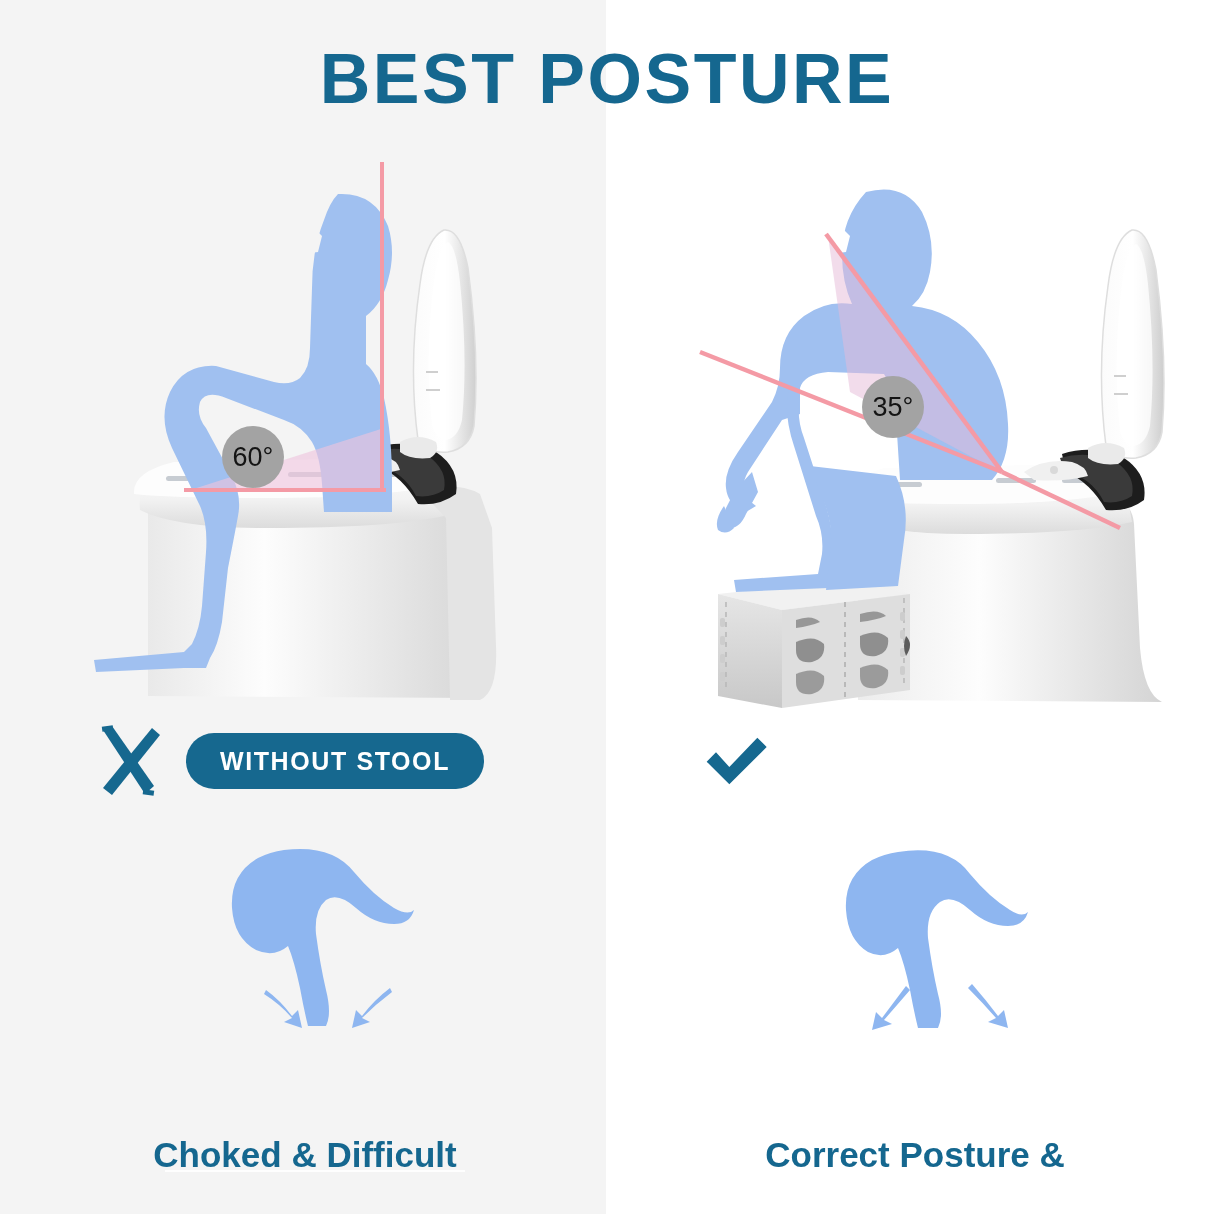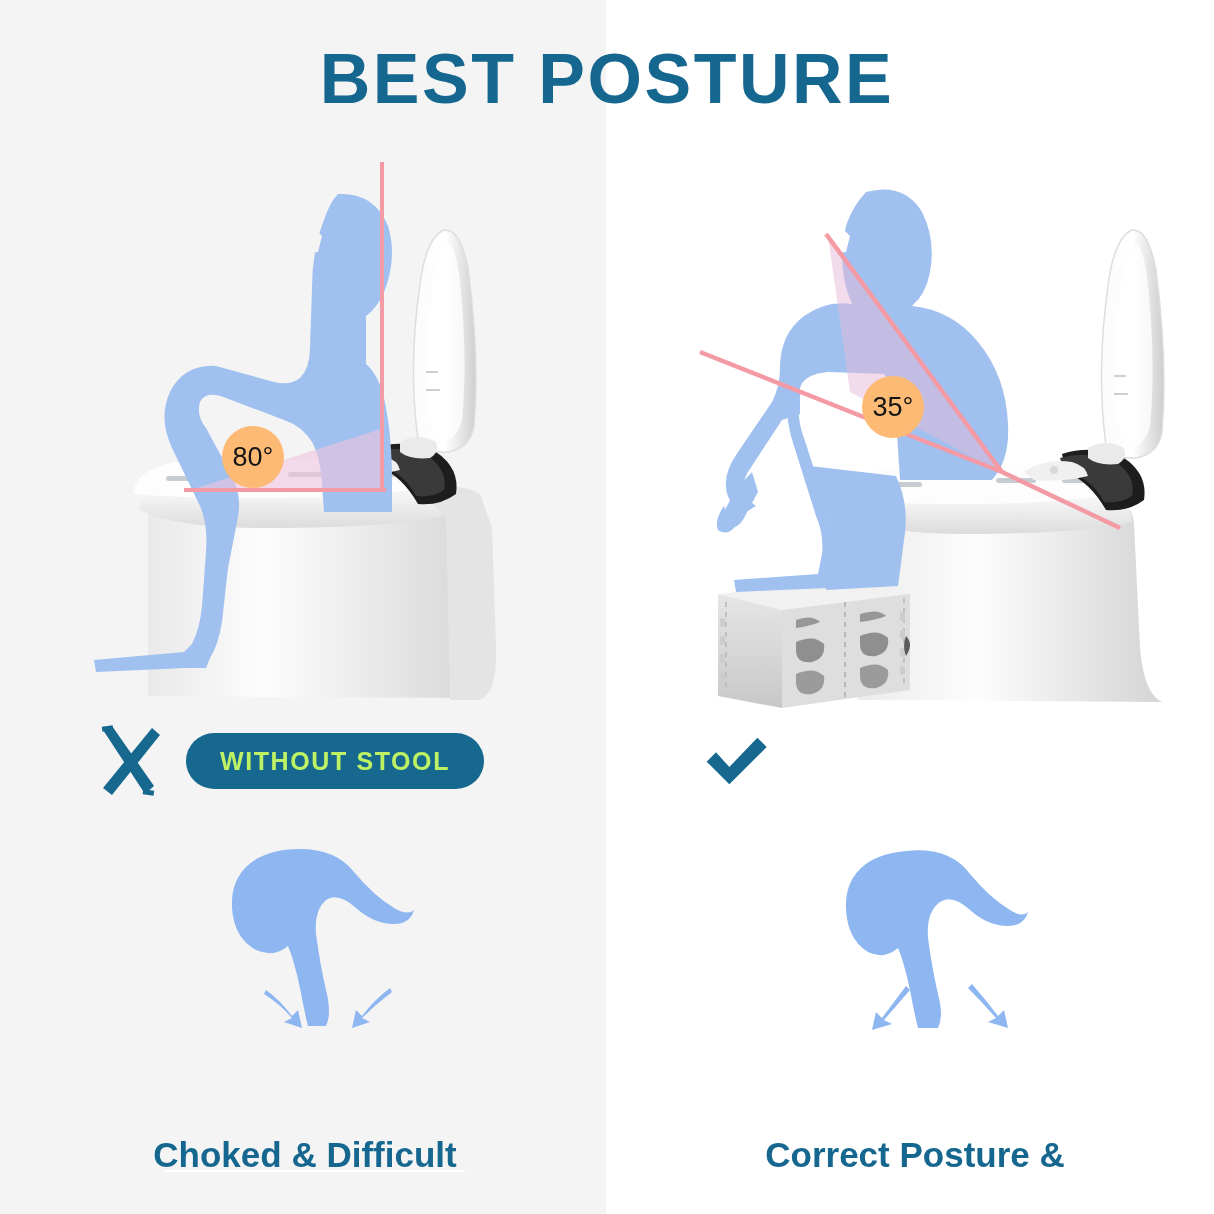--- a/index.html
+++ b/index.html
@@ -31,40 +31,40 @@
   .illo { position:absolute; }
   .illo.left  { left:88px;  top:176px; width:470px; height:550px; }
   .illo.right { left:700px; top:176px; width:470px; height:550px; }
 
   .illo svg { display:block; width:100%; height:100%; overflow:visible; }
 
   
   .angle-bubble {
     position:absolute;
     width:62px; height:62px; border-radius:50%;
-    background:#fdba74;
+    background:#a3a3a3;
     display:flex; align-items:center; justify-content:center;
     font-size:27px; font-weight:normal; color:#141414;
     letter-spacing:0px;
   }
   .angle-bubble.a90 { left:222px; top:426px; }
   .angle-bubble.a35 { left:862px; top:376px; }
 
   
   .badge-row { position:absolute; display:flex; align-items:center; }
   .badge-row.left  { left:96px;  top:724px; }
   .badge-row.right { left:704px; top:724px; }
 
   .mark { width:64px; height:74px; flex:0 0 auto; }
   .mark svg { display:block; width:100%; height:100%; }
 
   .pill {
     margin-left:26px;
     background:#16688f;
-    color:#bef264;
+    color:#ffffff;
     border-radius:30px;
     height:56px;
     display:flex; align-items:center; justify-content:center;
     padding:0 34px;
     font-size:25px; font-weight:bold; letter-spacing:1.6px;
     white-space:nowrap;
   }
   .badge-row.left  .pill { min-width:274px; }
   .badge-row.right .pill { min-width:274px; margin-left:46px; }
 
@@ -193,21 +193,21 @@
       </g>
 
       <g>
         <path d="M96 316 L296 316 L296 252 L96 316 Z" fill="#eec3dd" opacity=".62"></path>
         <rect x="96" y="312" width="202" height="4" fill="#f49aa5"></rect>
         <rect x="292" y="-14" width="4" height="330" fill="#f49aa5"></rect>
       </g>
     </svg>
   </div>
 
-  <div class="angle-bubble a90">80°</div>
+  <div class="angle-bubble a90">60°</div>
 
   <div class="illo right">
     <svg viewBox="0 0 470 550" preserveAspectRatio="none" aria-hidden="true">
       <defs>
         <linearGradient id="porcR" x1="0" y1="0" x2="0" y2="1">
           <stop offset="0" stop-color="#ffffff"></stop>
           <stop offset=".55" stop-color="#f2f2f2"></stop>
           <stop offset="1" stop-color="#dcdcdc"></stop>
         </linearGradient>
         <linearGradient id="porcR2" x1="0" y1="0" x2="1" y2="0">

